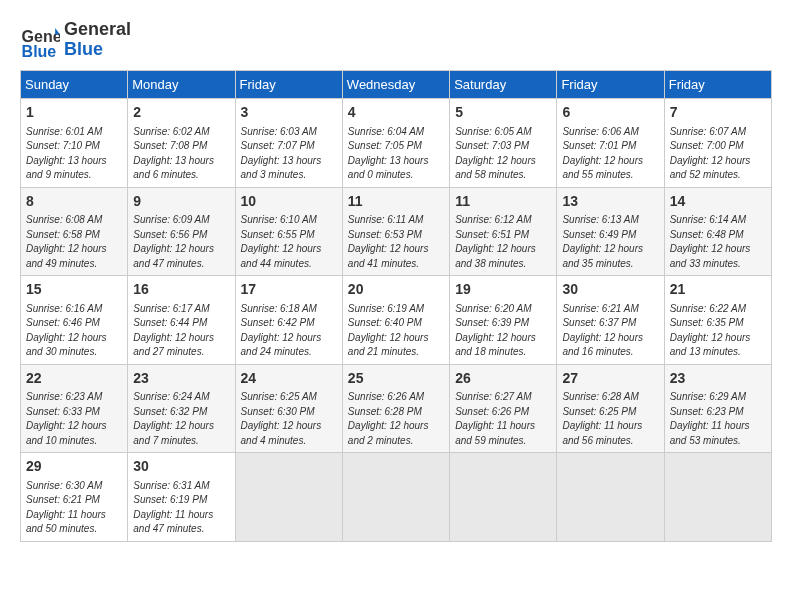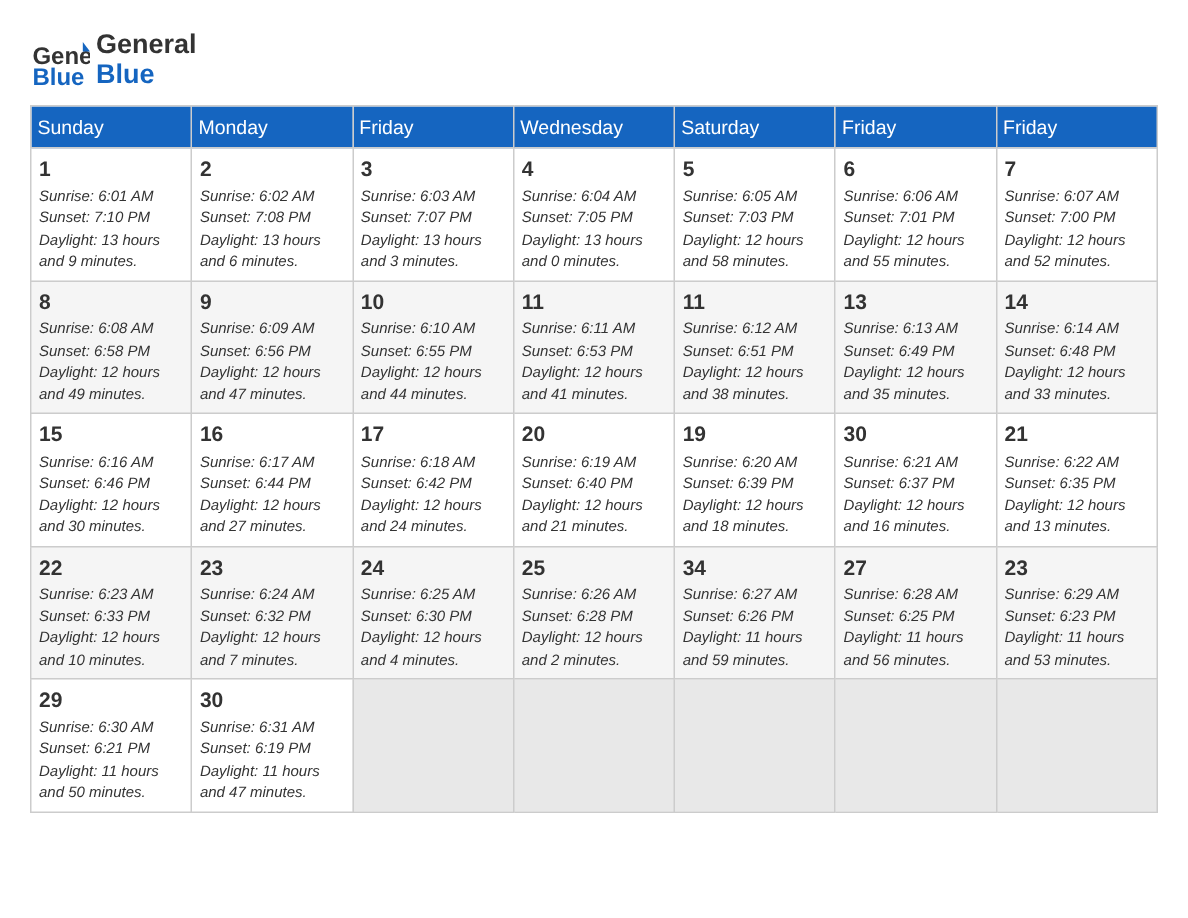--- a/index.html
+++ b/index.html
@@ -217,21 +217,21 @@
         </td>
         <td>
           <span class="day-num">24</span>
           <div class="day-info">Sunrise: 6:25 AM<br>Sunset: 6:30 PM<br>Daylight: 12 hours and 4 minutes.</div>
         </td>
         <td>
           <span class="day-num">25</span>
           <div class="day-info">Sunrise: 6:26 AM<br>Sunset: 6:28 PM<br>Daylight: 12 hours and 2 minutes.</div>
         </td>
         <td>
-          <span class="day-num">34</span>
+          <span class="day-num">26</span>
           <div class="day-info">Sunrise: 6:27 AM<br>Sunset: 6:26 PM<br>Daylight: 11 hours and 59 minutes.</div>
         </td>
         <td>
           <span class="day-num">27</span>
           <div class="day-info">Sunrise: 6:28 AM<br>Sunset: 6:25 PM<br>Daylight: 11 hours and 56 minutes.</div>
         </td>
         <td>
           <span class="day-num">23</span>
           <div class="day-info">Sunrise: 6:29 AM<br>Sunset: 6:23 PM<br>Daylight: 11 hours and 53 minutes.</div>
         </td>

